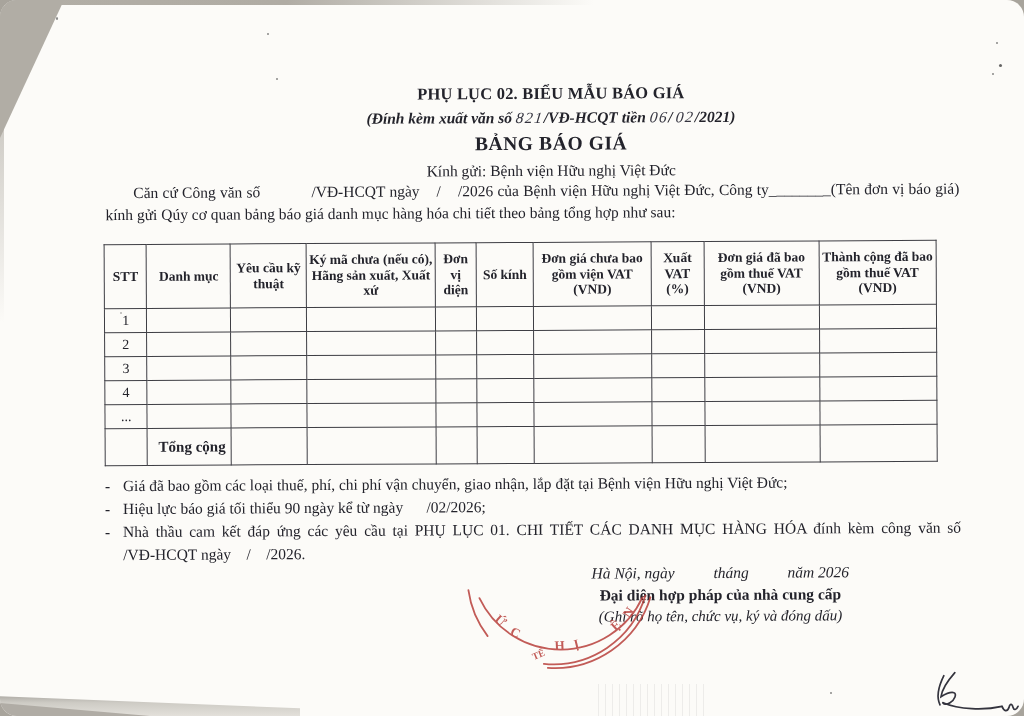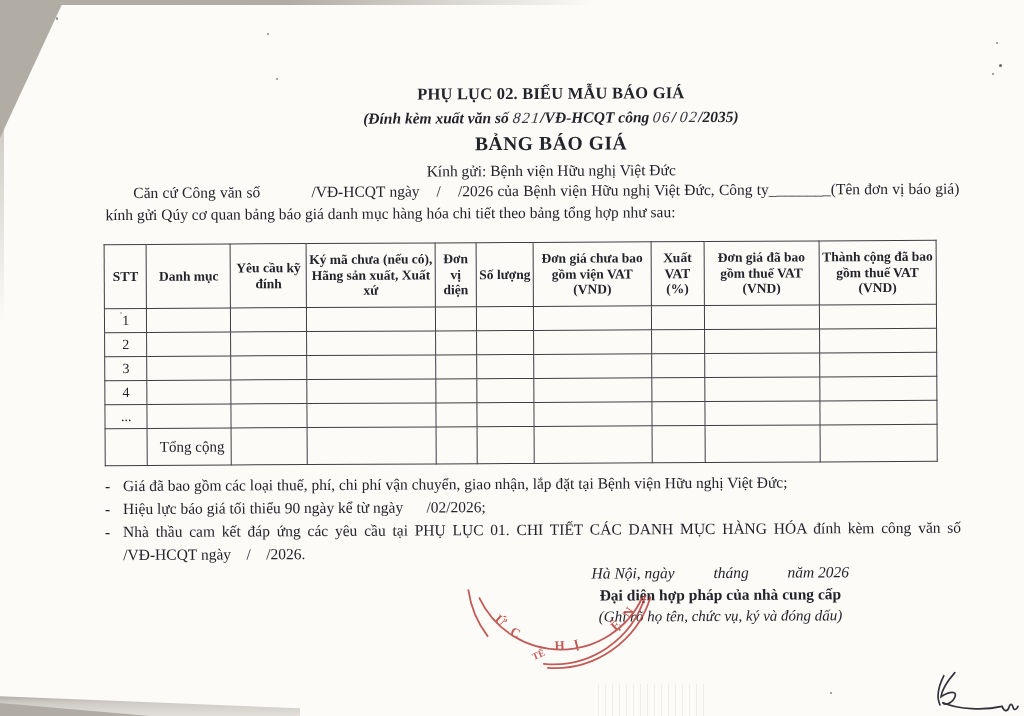--- a/index.html
+++ b/index.html
@@ -1,20 +1,21 @@
 <!DOCTYPE html>
 <html><head>
 <meta charset="utf-8">
 <style>
   html,body{margin:0;padding:0;background:#a8a49c;}
   .screen{
     position:relative;width:1024px;height:716px;overflow:hidden;
     background:#fcfbf8;
     font-family:"Liberation Serif","DejaVu Serif",serif;
     color:#23232b;
+    border-radius:17px;
   }
   
   .edge-top{position:absolute;left:0;top:0;width:100%;height:5px;
     background:linear-gradient(to right,#b2aea6 0%,#b0aca4 28%,rgba(178,174,166,0) 58%);}
   .edge-left{position:absolute;left:0;top:0;width:4px;height:380px;
     background:linear-gradient(to bottom,#b2aea6 0%,rgba(178,174,166,0) 85%);}
   .corner-tl{position:absolute;left:0;top:0;width:64px;height:138px;background:#b1ada5;
     clip-path:polygon(0 0,100% 0,0 100%);}
   .edge-bl-shadow{position:absolute;left:0;top:692px;width:300px;height:24px;opacity:.85;
     clip-path:polygon(0 18%,100% 68%,100% 100%,0 100%);
@@ -44,21 +45,21 @@
 
   
   .qtable-wrap{position:absolute;top:242px;left:104px;}
   table.qtable{border-collapse:collapse;table-layout:fixed;width:833px;}
   .qtable th,.qtable td{border:1.5px solid #3e3e44;overflow:hidden;}
   .qtable th{font-size:13.5px;font-weight:bold;line-height:1.18;text-align:center;
     vertical-align:middle;padding:3px 2px;height:57px;}
   .qtable td{font-size:14px;text-align:center;vertical-align:middle;padding:0 2px;}
   .qtable tr.r{height:24px;}
   .qtable tr.r-total{height:37px;}
-  .total-label{font-weight:normal;text-align:left;padding-left:7px !important;
+  .total-label{font-weight:bold;text-align:left;padding-left:7px !important;
     font-size:15px !important;}
 
   
   .notes{position:absolute;top:473px;left:104px;width:856px;font-size:15.5px;line-height:1.48;}
   .note{display:flex;}
   .note .dash{width:18px;flex:0 0 18px;}
   .note .ntext{flex:1;text-align:justify;}
   .note .line1{display:block;text-align:justify;text-align-last:justify;}
   .note .line2{display:block;}
 
@@ -74,21 +75,21 @@
 </style>
 </head>
 <body>
 
 <div class="screen">
 
   <div class="tilt">
 
     <div class="heading">
       <div class="h-appendix">PHỤ LỤC 02. BIỂU MẪU BÁO GIÁ</div>
-      <div class="h-attach"><span>(Đính kèm xuất văn số </span><span class="handwrite">821</span><span>/VĐ-HCQT công </span><span class="handwrite">06</span><span>/ </span><span class="handwrite">02</span><span>/2035)</span></div>
+      <div class="h-attach"><span>(Đính kèm xuất văn số </span><span class="handwrite">821</span><span>/VĐ-HCQT tiền </span><span class="handwrite">06</span><span>/ </span><span class="handwrite">02</span><span>/2021)</span></div>
       <div class="h-main">BẢNG BÁO GIÁ</div>
       <div class="h-recipient">Kính gửi: Bệnh viện Hữu nghị Việt Đức</div>
     </div>
 
     <div class="intro">Căn cứ Công văn số&nbsp;&nbsp;&nbsp;&nbsp;&nbsp;&nbsp;&nbsp;&nbsp;&nbsp;&nbsp;&nbsp;&nbsp;/VĐ-HCQT ngày&nbsp;&nbsp;&nbsp;&nbsp;/&nbsp;&nbsp;&nbsp;&nbsp;/2026 của Bệnh viện Hữu nghị Việt Đức, Công ty________(Tên đơn vị báo giá) kính gửi Qúy cơ quan bảng báo giá danh mục hàng hóa chi tiết theo bảng tổng hợp như sau:</div>
 
     <div class="qtable-wrap">
       <table class="qtable">
         <colgroup>
           <col style="width:5.1%">
@@ -99,24 +100,24 @@
             <col style="width:6.9%">
           <col style="width:14.1%">
             <col style="width:6.4%">
             <col style="width:13.8%">
           <col style="width:14.1%">
         </colgroup>
         <thead>
           <tr>
             <th>STT</th>
             <th>Danh mục</th>
-            <th>Yêu cầu kỹ đính</th>
+            <th>Yêu cầu kỹ thuật</th>
             <th>Ký mã chưa (nếu có), Hãng sản xuất, Xuất xứ</th>
             <th>Đơn vị diện</th>
-            <th>Số lượng</th>
+            <th>Số kính</th>
             <th>Đơn giá chưa bao gồm viện VAT (VND)</th>
             <th>Xuất VAT (%)</th>
             <th>Đơn giá đã bao gồm thuế VAT (VND)</th>
             <th>Thành cộng đã bao gồm thuế VAT (VND)</th>
           </tr>
         </thead>
         <tbody>
           <tr class="r">
             <td>1</td>
             <td></td>

